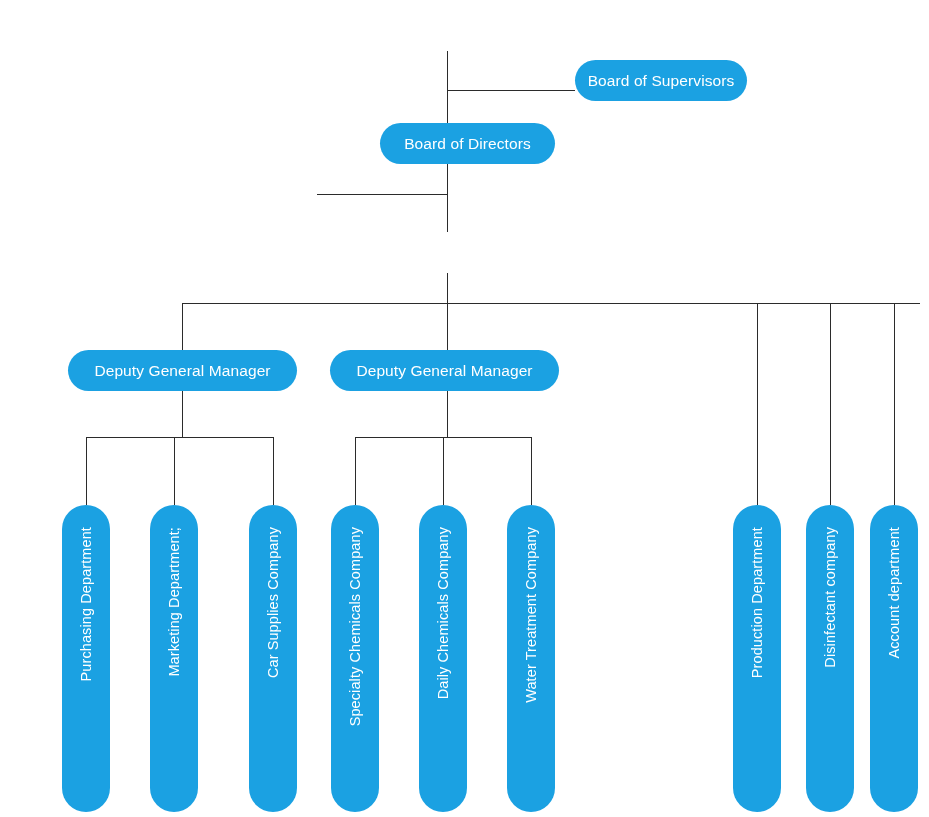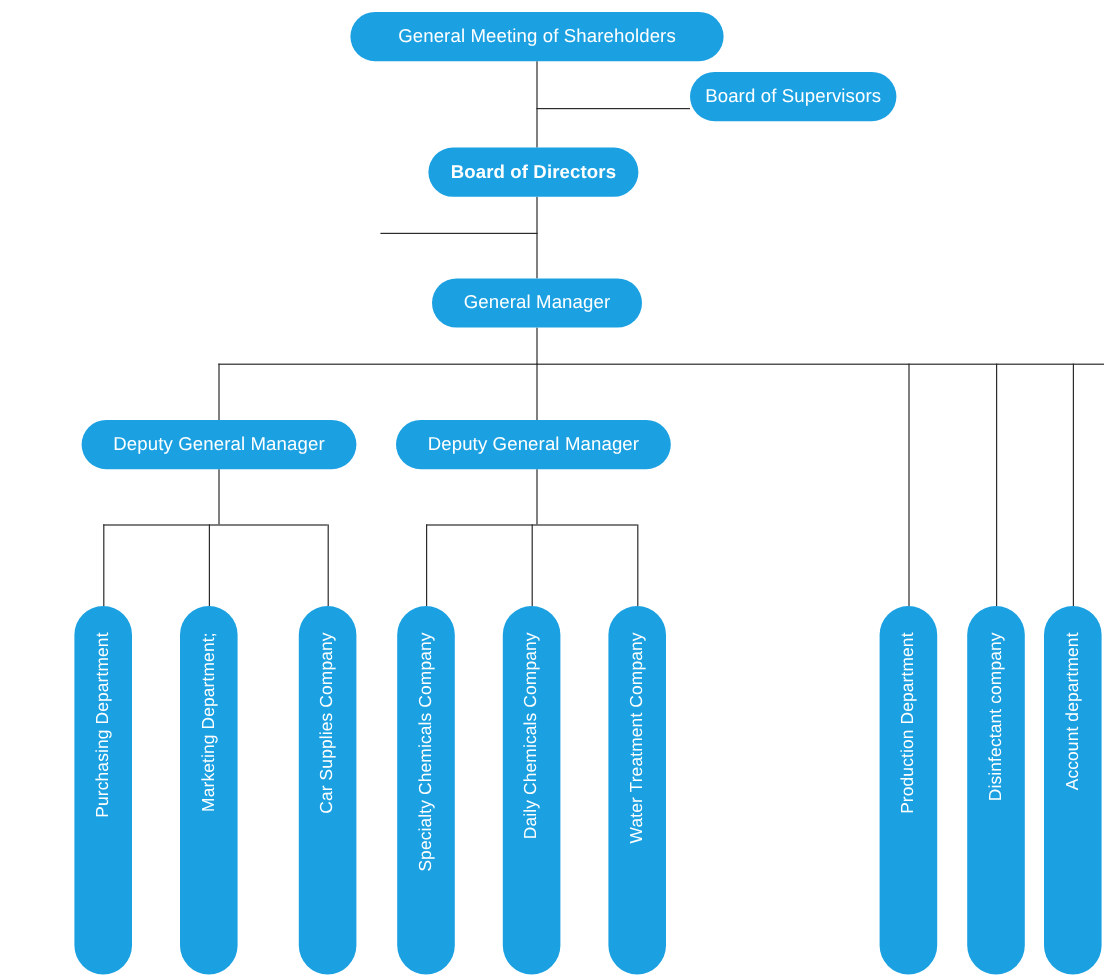--- a/index.html
+++ b/index.html
@@ -94,36 +94,30 @@
   <div class="line v" style="left:86px; top:437px; height:68px;"></div>
   <div class="line v" style="left:174px; top:437px; height:68px;"></div>
   <div class="line v" style="left:273px; top:437px; height:68px;"></div>
 
   <div class="line v" style="left:447px; top:391px; height:46px;"></div>
   <div class="line h" style="left:355px; top:437px; width:176px;"></div>
   <div class="line v" style="left:355px; top:437px; height:68px;"></div>
   <div class="line v" style="left:443px; top:437px; height:68px;"></div>
   <div class="line v" style="left:531px; top:437px; height:68px;"></div>
 
-  <div class="node" style="left:292px; top:10px; width:311px; height:41px;">
-    <span class="label">General Meeting of Shareholders</span>
-  </div>
 
   <div class="node" style="left:575px; top:60px; width:172px; height:41px;">
     <span class="label">Board of Supervisors</span>
   </div>
 
-  <div class="node" style="left:357px; top:123px; width:175px; height:41px;font-weight:bold;">
+  <div class="node" style="left:380px; top:123px; width:175px; height:41px;">
     <span class="label">Board of Directors</span>
   </div>
 
 
-  <div class="node" style="left:360px; top:232px; width:175px; height:41px;">
-    <span class="label">General Manager</span>
-  </div>
 
   <div class="node" style="left:68px; top:350px; width:229px; height:41px;">
     <span class="label">Deputy General Manager</span>
   </div>
 
   <div class="node" style="left:330px; top:350px; width:229px; height:41px;">
     <span class="label">Deputy General Manager</span>
   </div>
 
   <div class="vnode" style="left:62px; top:505px; width:48px; height:307px;">

